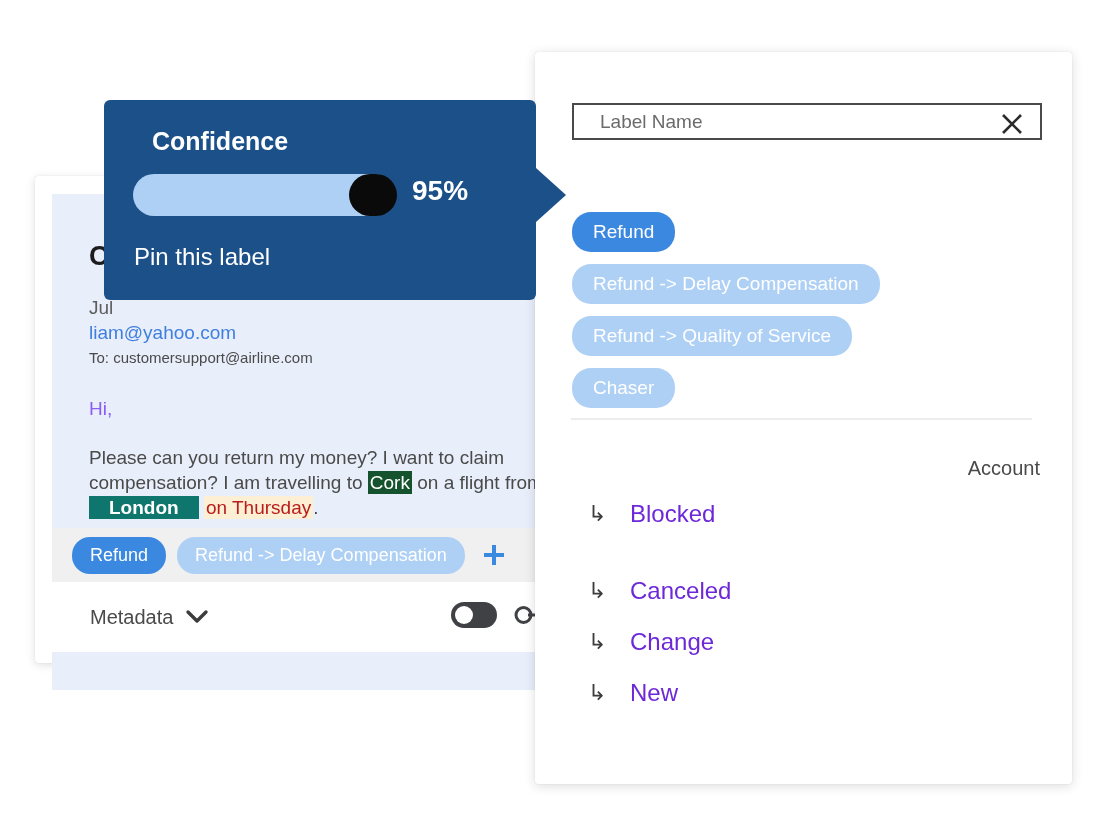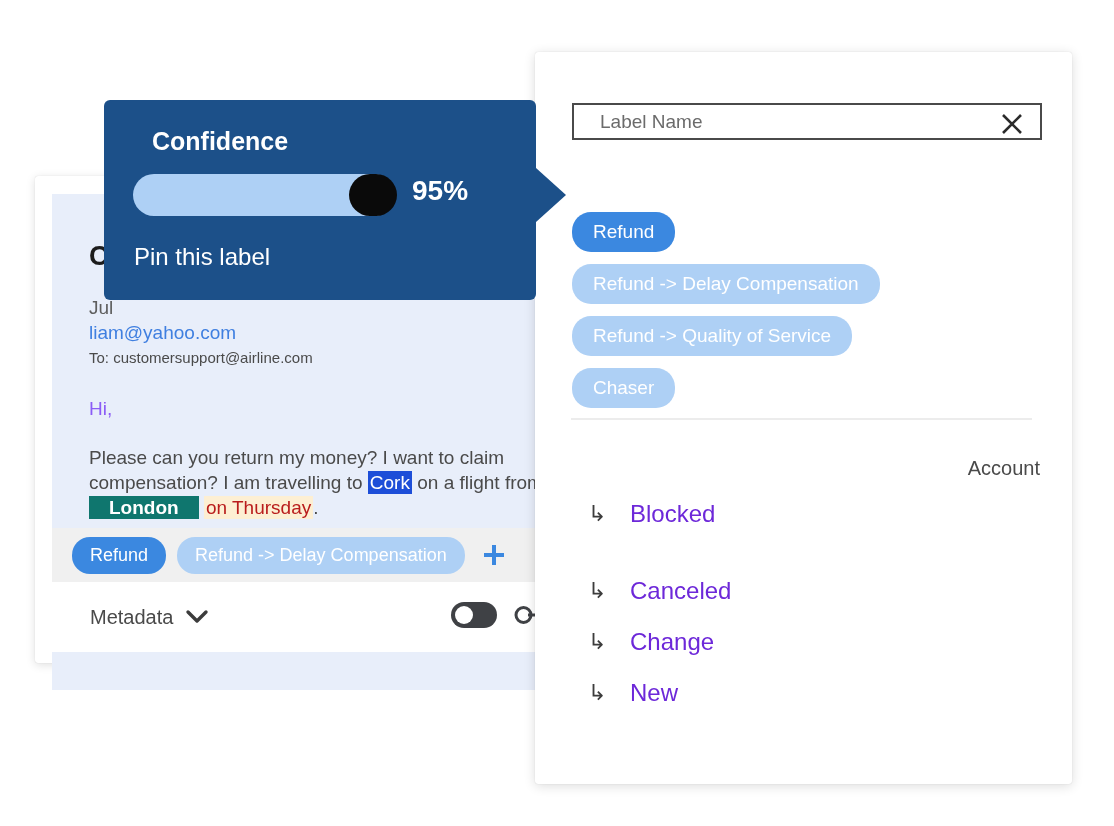--- a/index.html
+++ b/index.html
@@ -80,21 +80,21 @@
   #email-paragraph {
     position: absolute;
     left: 37px;
     top: 251px;
     width: 462px;
     font-size: 19px;
     line-height: 25px;
     color: #4a4a4a;
   }
   .hl-strong {
-    background: #1d4ed8;
+    background: #14532d;
     color: #ffffff;
     padding: 1px 2px;
   }
   .hl-medium {
     background: #0f766e;
     color: #ffffff;
     padding: 1px 20px;
     font-weight: bold;
   }
   .hl-soft {

